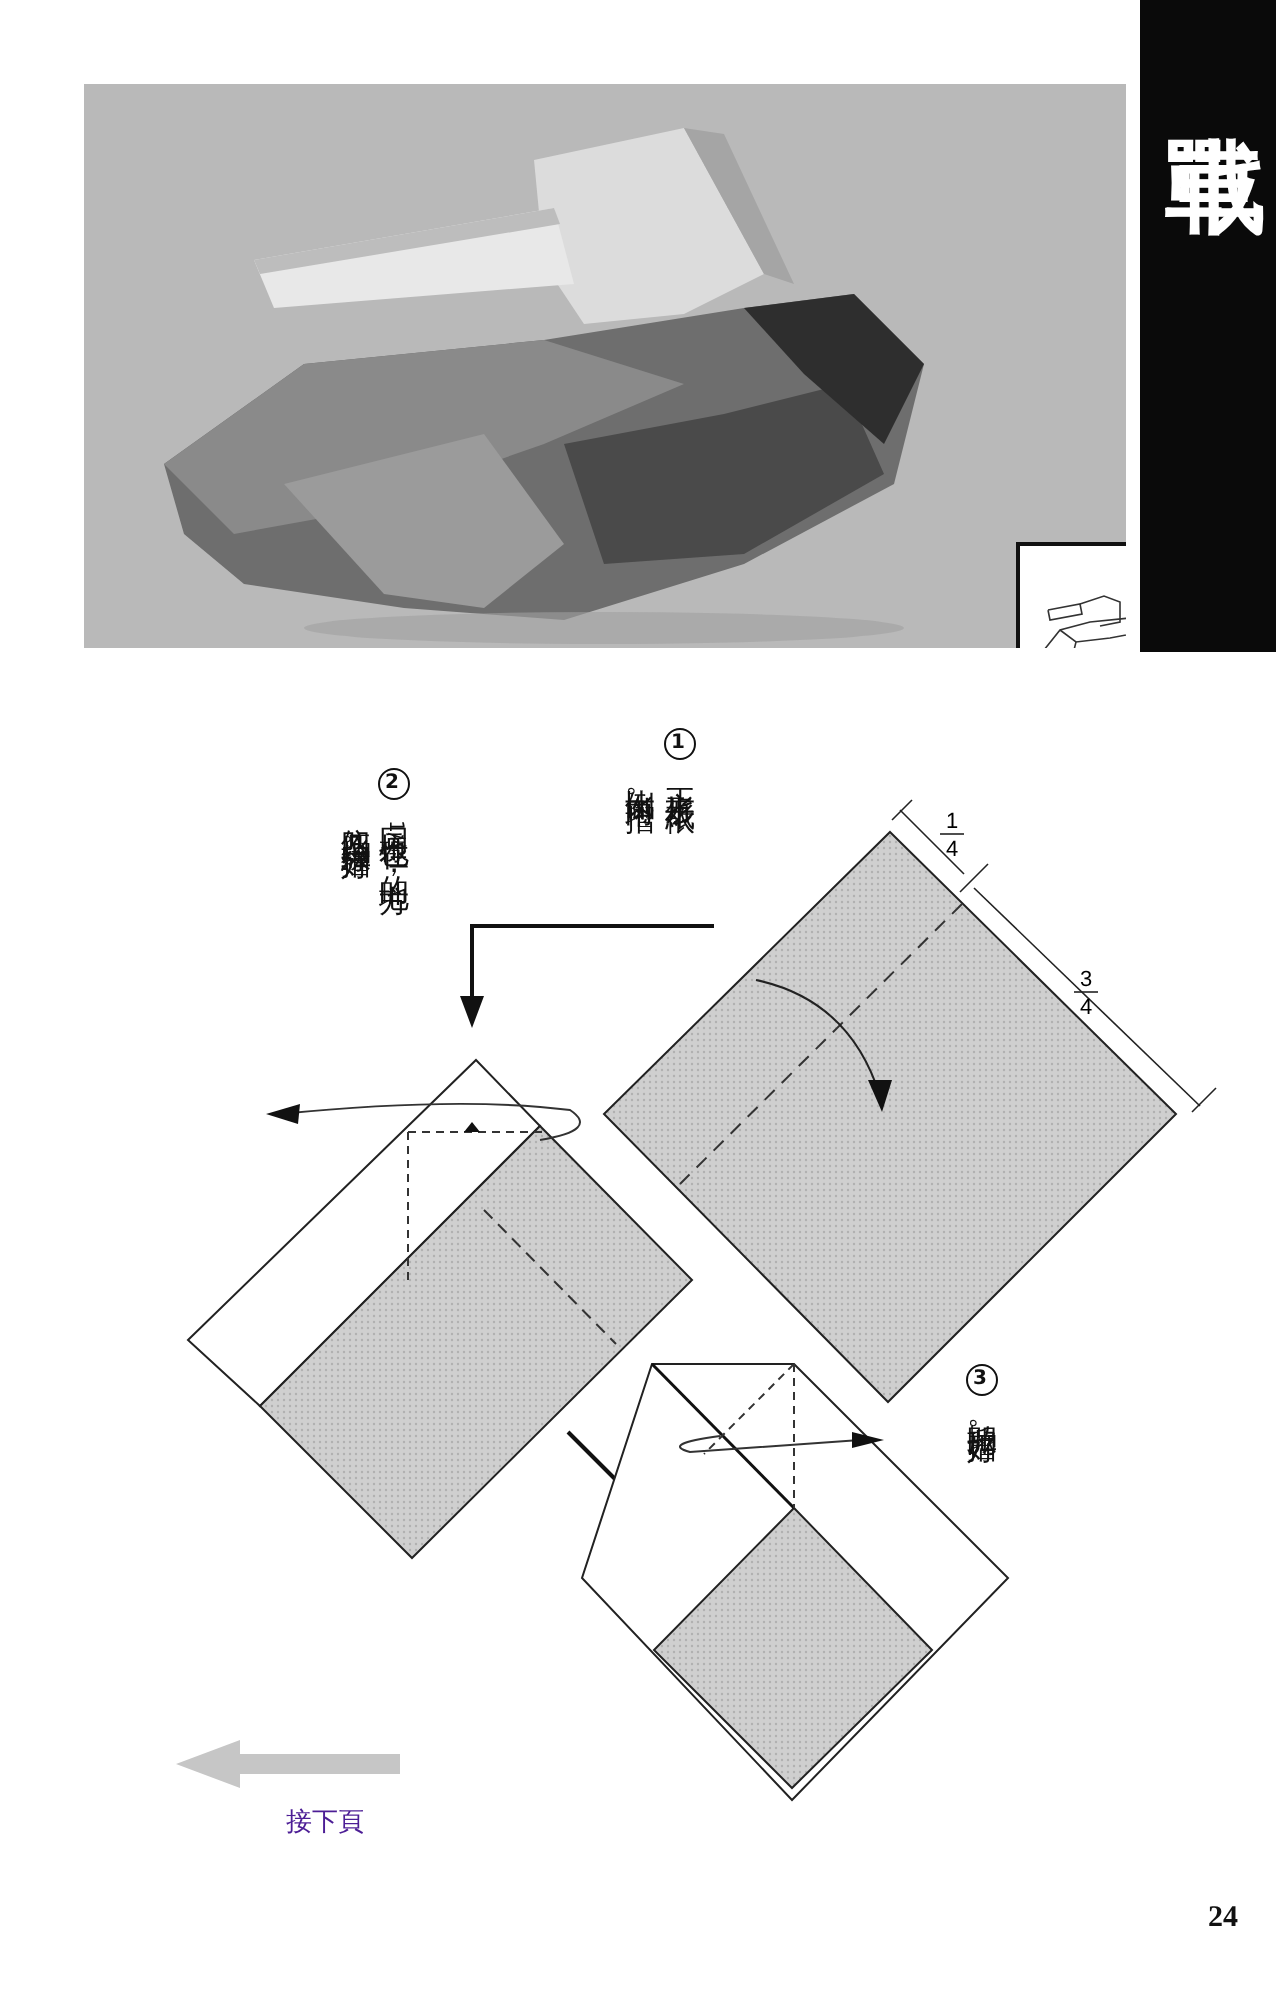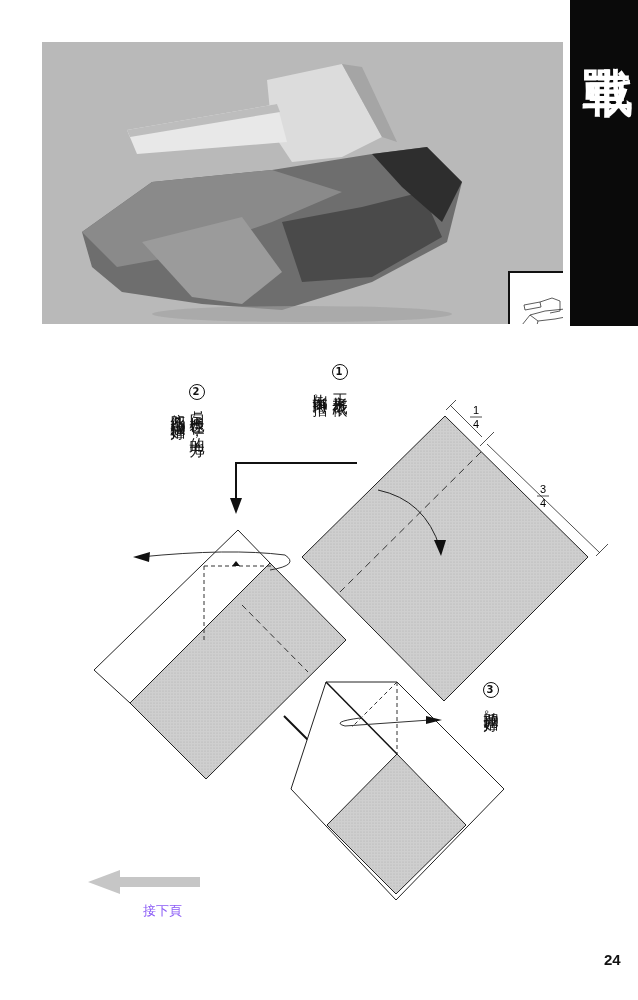--- a/index.html
+++ b/index.html
@@ -35,25 +35,25 @@
     font-size: 15px; line-height: 17px; letter-spacing: 2px; color: #111;
     font-family: "DejaVu Sans", sans-serif;
   }
   .step-num {
     display: inline-block; writing-mode: horizontal-tb;
     width: 14px; height: 14px; border: 1.5px solid #111; border-radius: 50%;
     font-size: 10px; line-height: 14px; text-align: center; font-weight: bold;
     margin-bottom: 2px;
   }
   .next-label {
-    position: absolute; left: 143px; top: 902px; font-size: 13px; color: #8b5cf6;
+    position: absolute; left: 143px; top: 902px; font-size: 13px; color: #4c1d95;
   }
   .page-num {
     position: absolute; left: 604px; top: 951px; font-size: 15px; font-weight: bold;
-    font-family: Liberation Sans, sans-serif;
+    font-family: Liberation Serif, serif;
   }
 </style>
 </head>
 <body>
 
 <div class="photo">
   <svg width="521" height="282" viewBox="0 0 521 282">
 
     <polygon points="40,190 110,140 230,128 330,112 385,105 420,140 405,200 330,240 240,268 160,262 80,250 50,225" fill="#6e6e6e"></polygon>
     <polygon points="40,190 110,140 230,128 300,150 230,180 130,215 75,225" fill="#8a8a8a"></polygon>

